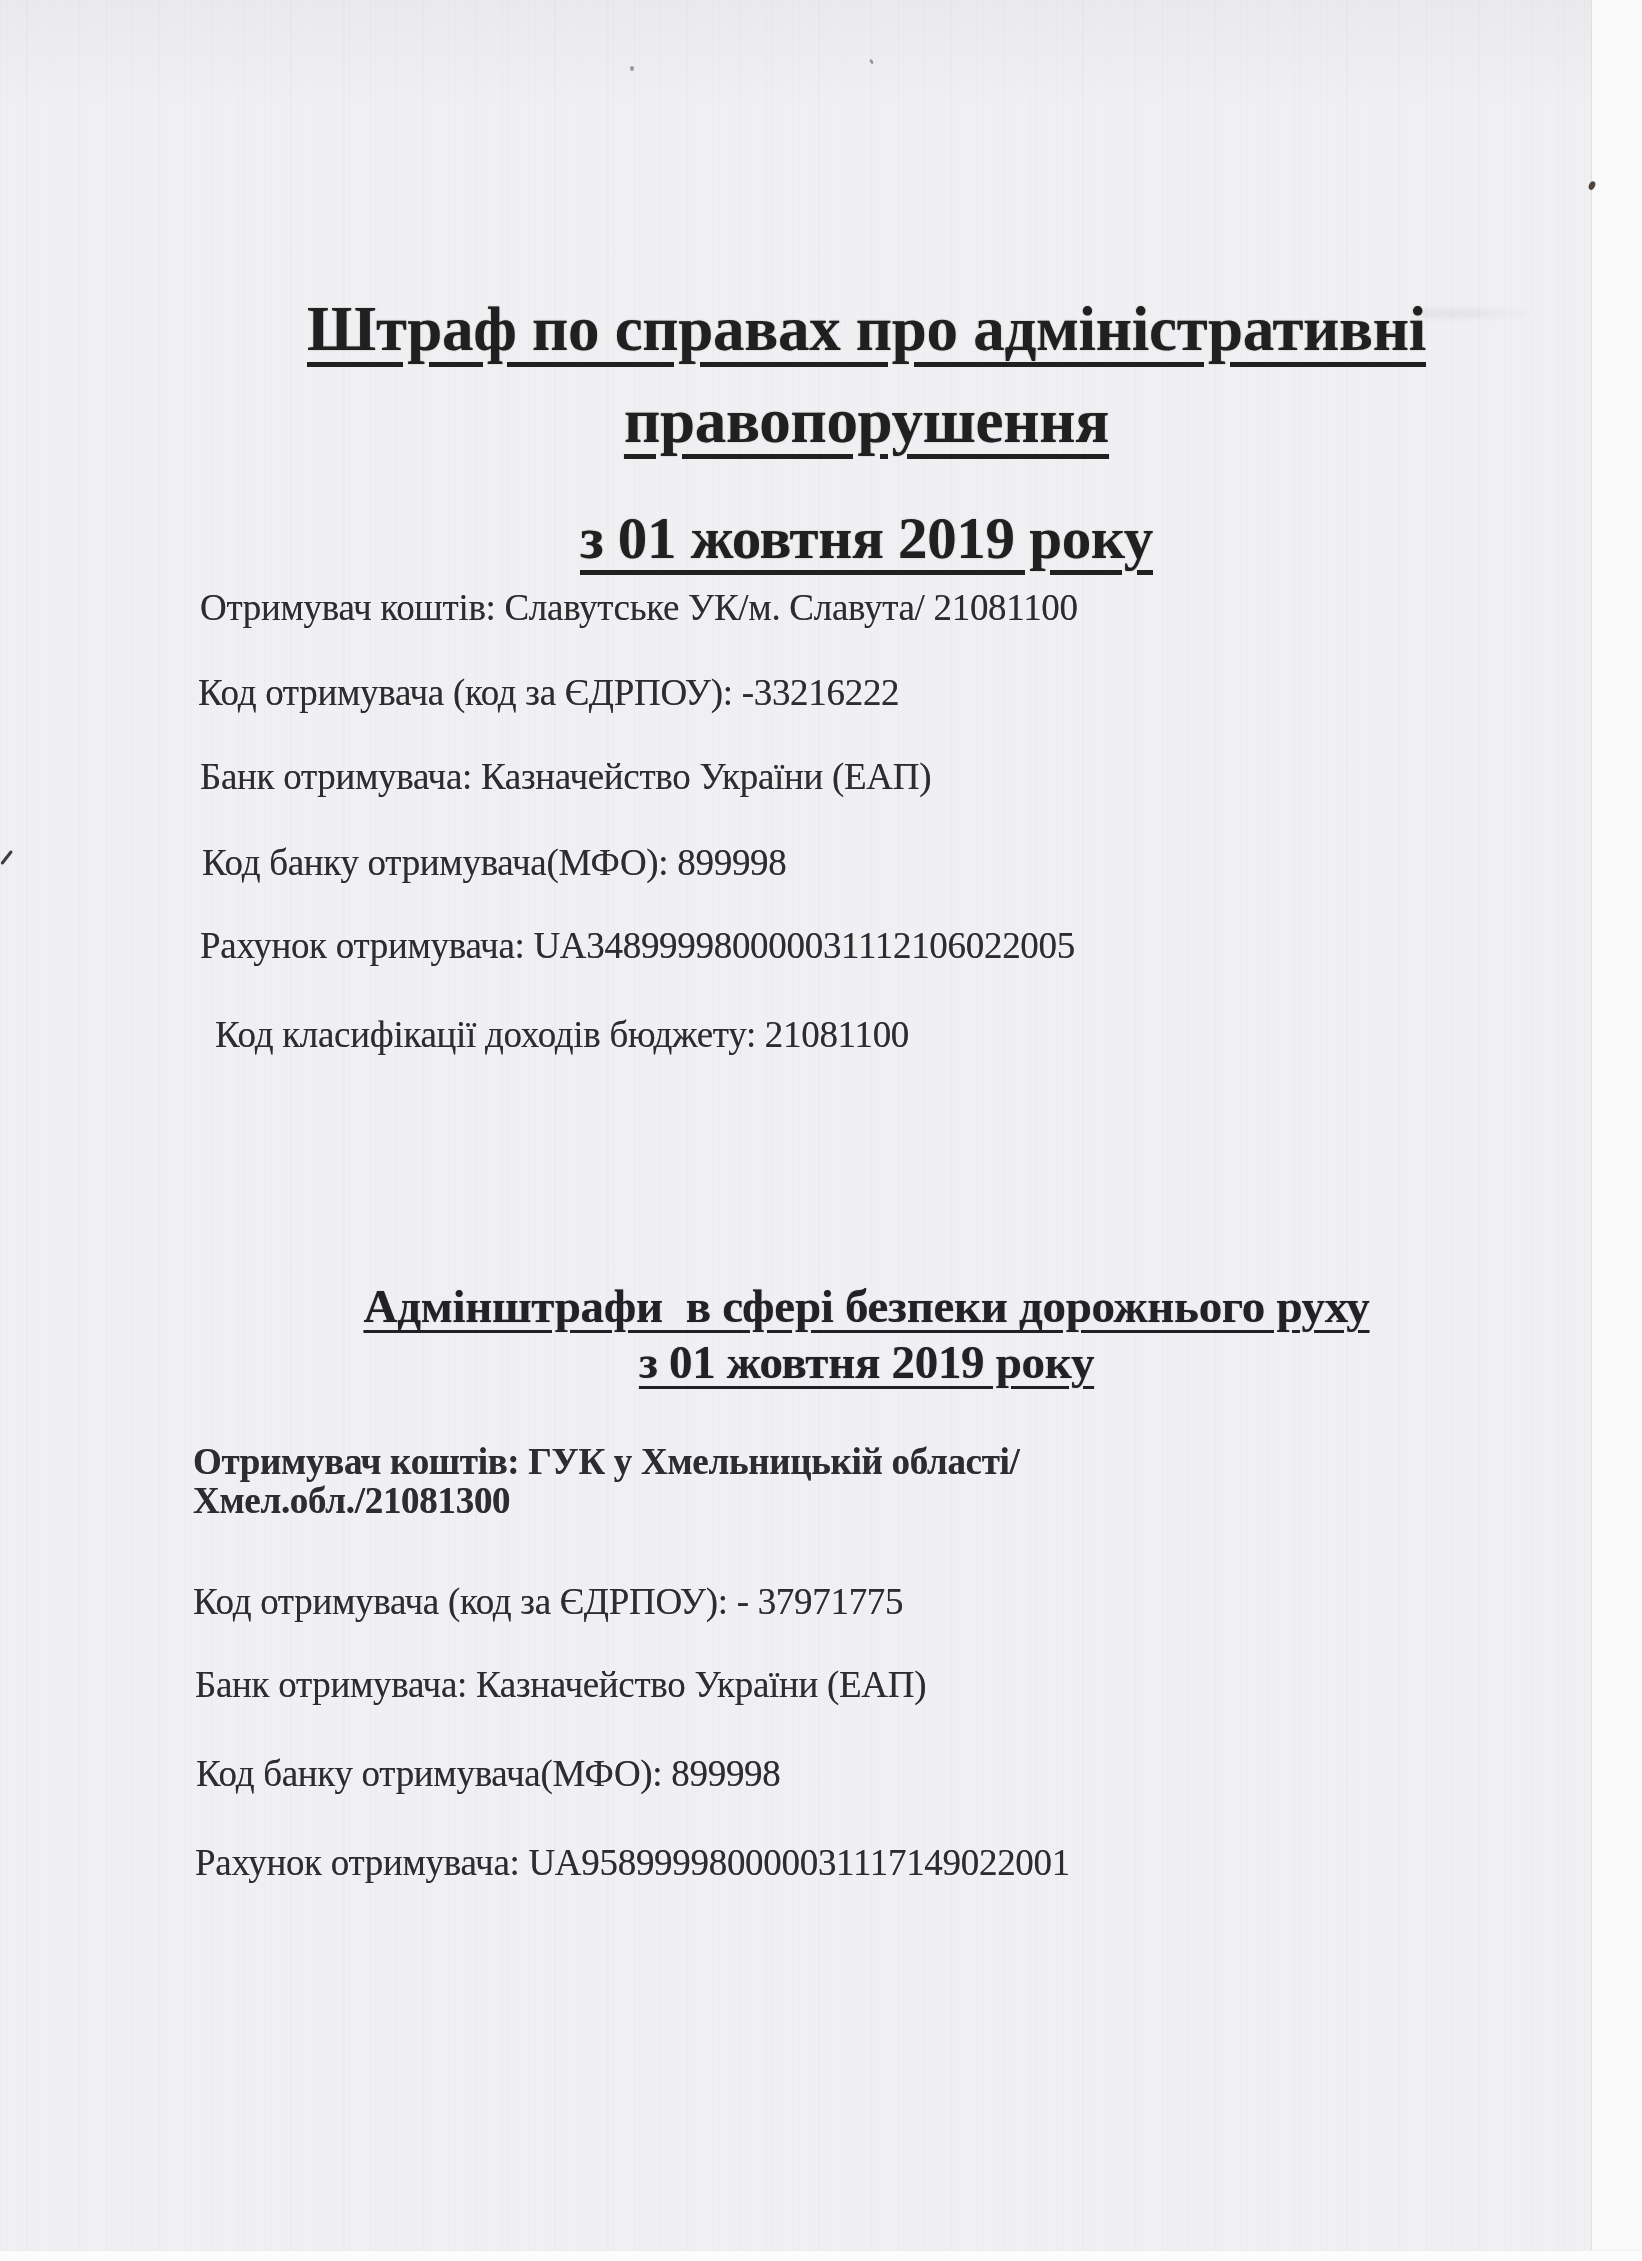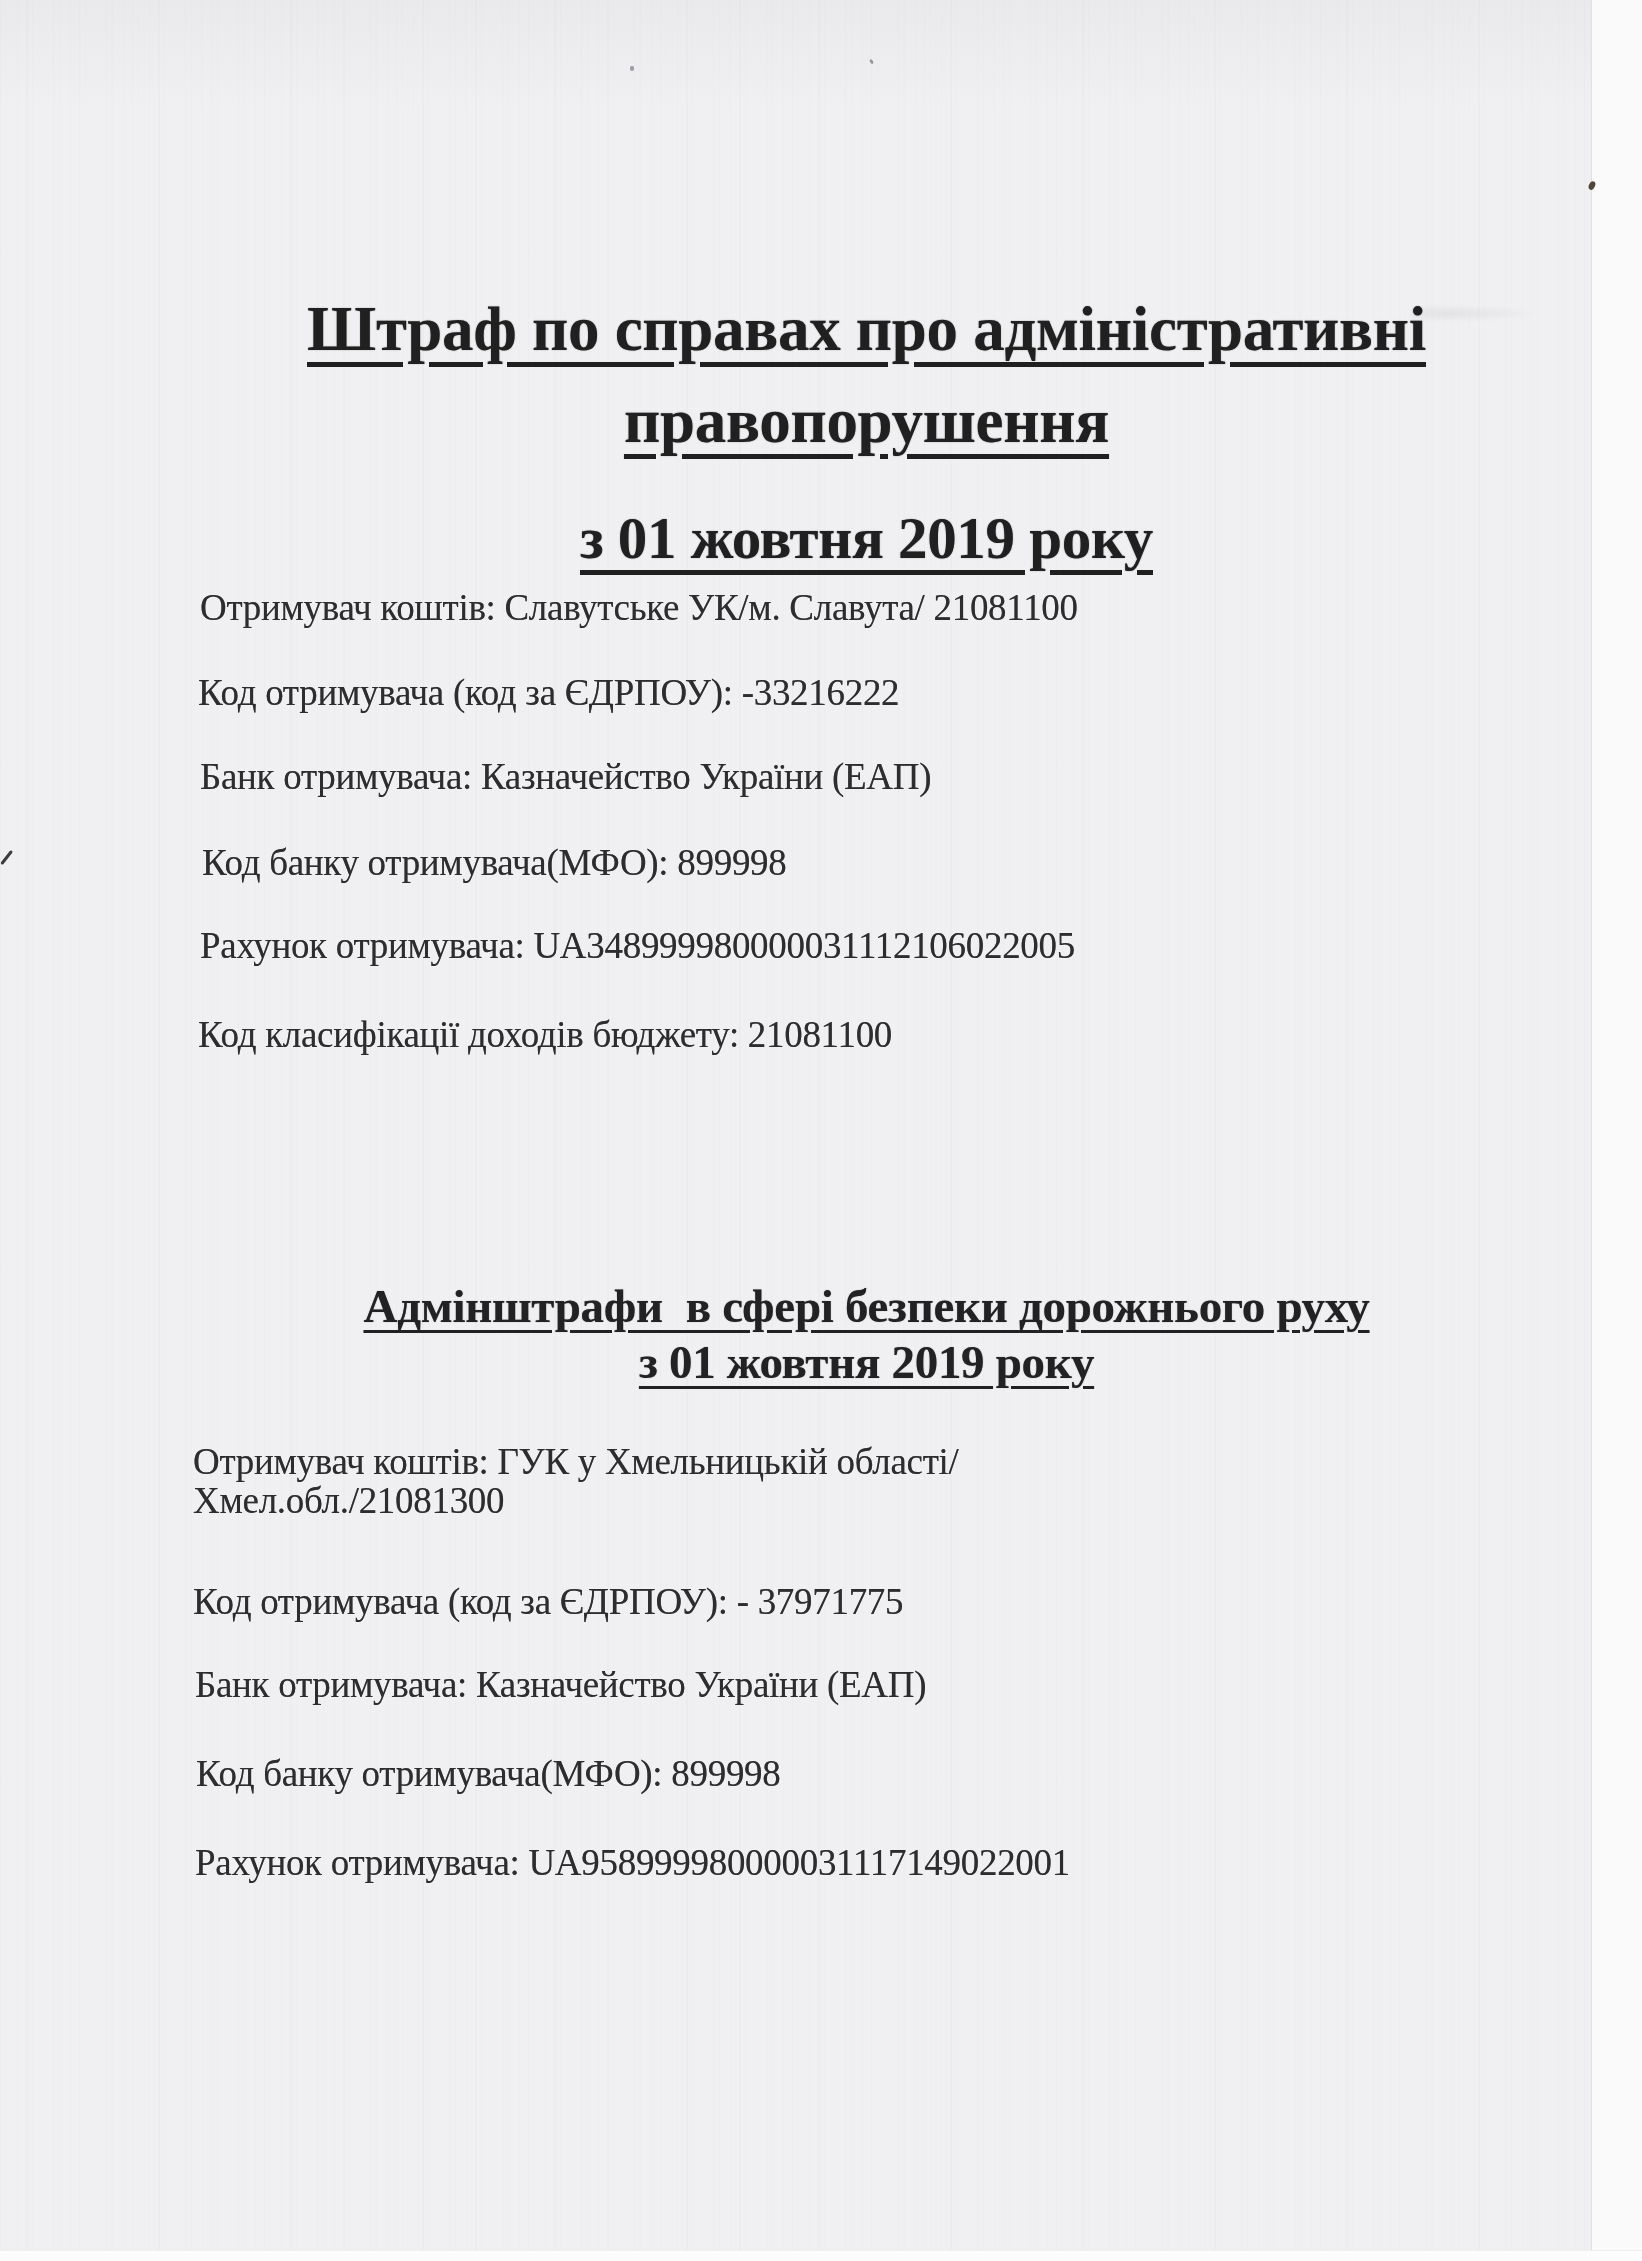--- a/index.html
+++ b/index.html
@@ -110,20 +110,21 @@
     text-decoration: underline;
     text-decoration-thickness: 3.2px;
     text-underline-offset: 8.4px;
     text-shadow: 0 0 1px rgba(25,25,28,0.5);
     white-space: pre-wrap;
   }
   .wrap2 {
     white-space: normal;
     width: 902px;
     line-height: 1.06;
+    font-weight: bold;
   }
 </style>
 </head>
 <body>
 
 <div class="paper"></div>
 <div class="edge-strip-right"></div>
 <div class="edge-strip-bottom"></div>
 <div class="smudge"></div>
 <div class="speck-brown"></div>
@@ -133,21 +134,21 @@
 
 <div class="txt h1 centered" style="top:293px">Штраф по справах про адміністративні</div>
 <div class="txt h1 centered" style="top:385px">правопорушення</div>
 <div class="txt date1 centered" style="top:504px">з 01 жовтня 2019 року</div>
 
 <div class="txt" style="left:200px; top:586px">Отримувач коштів: Славутське УК/м. Славута/ 21081100</div>
 <div class="txt" style="left:198px; top:671px">Код отримувача (код за ЄДРПОУ): -33216222</div>
 <div class="txt" style="left:200px; top:755px">Банк отримувача: Казначейство України (ЕАП)</div>
 <div class="txt" style="left:202px; top:841px">Код банку отримувача(МФО): 899998</div>
 <div class="txt" style="left:200px; top:924px">Рахунок отримувача: UA348999980000031112106022005</div>
-<div class="txt" style="left:198px; top:1013px">Код класифікації доходів бюджету: 21081100</div>
+<div class="txt" style="left:215px; top:1013px">Код класифікації доходів бюджету: 21081100</div>
 
 <div class="txt h2 centered" style="top:1279px">Адмінштрафи  в сфері безпеки дорожнього руху</div>
 <div class="txt h2 centered" style="top:1335px">з 01 жовтня 2019 року</div>
 
 <div class="txt wrap2" style="left:193px; top:1442px">Отримувач коштів: ГУК у Хмельницькій області/Хмел.обл./21081300</div>
 <div class="txt" style="left:193px; top:1580px">Код отримувача (код за ЄДРПОУ): - 37971775</div>
 <div class="txt" style="left:195px; top:1663px">Банк отримувача: Казначейство України (ЕАП)</div>
 <div class="txt" style="left:196px; top:1752px">Код банку отримувача(МФО): 899998</div>
 <div class="txt" style="left:195px; top:1841px">Рахунок отримувача: UA958999980000031117149022001</div>
 

